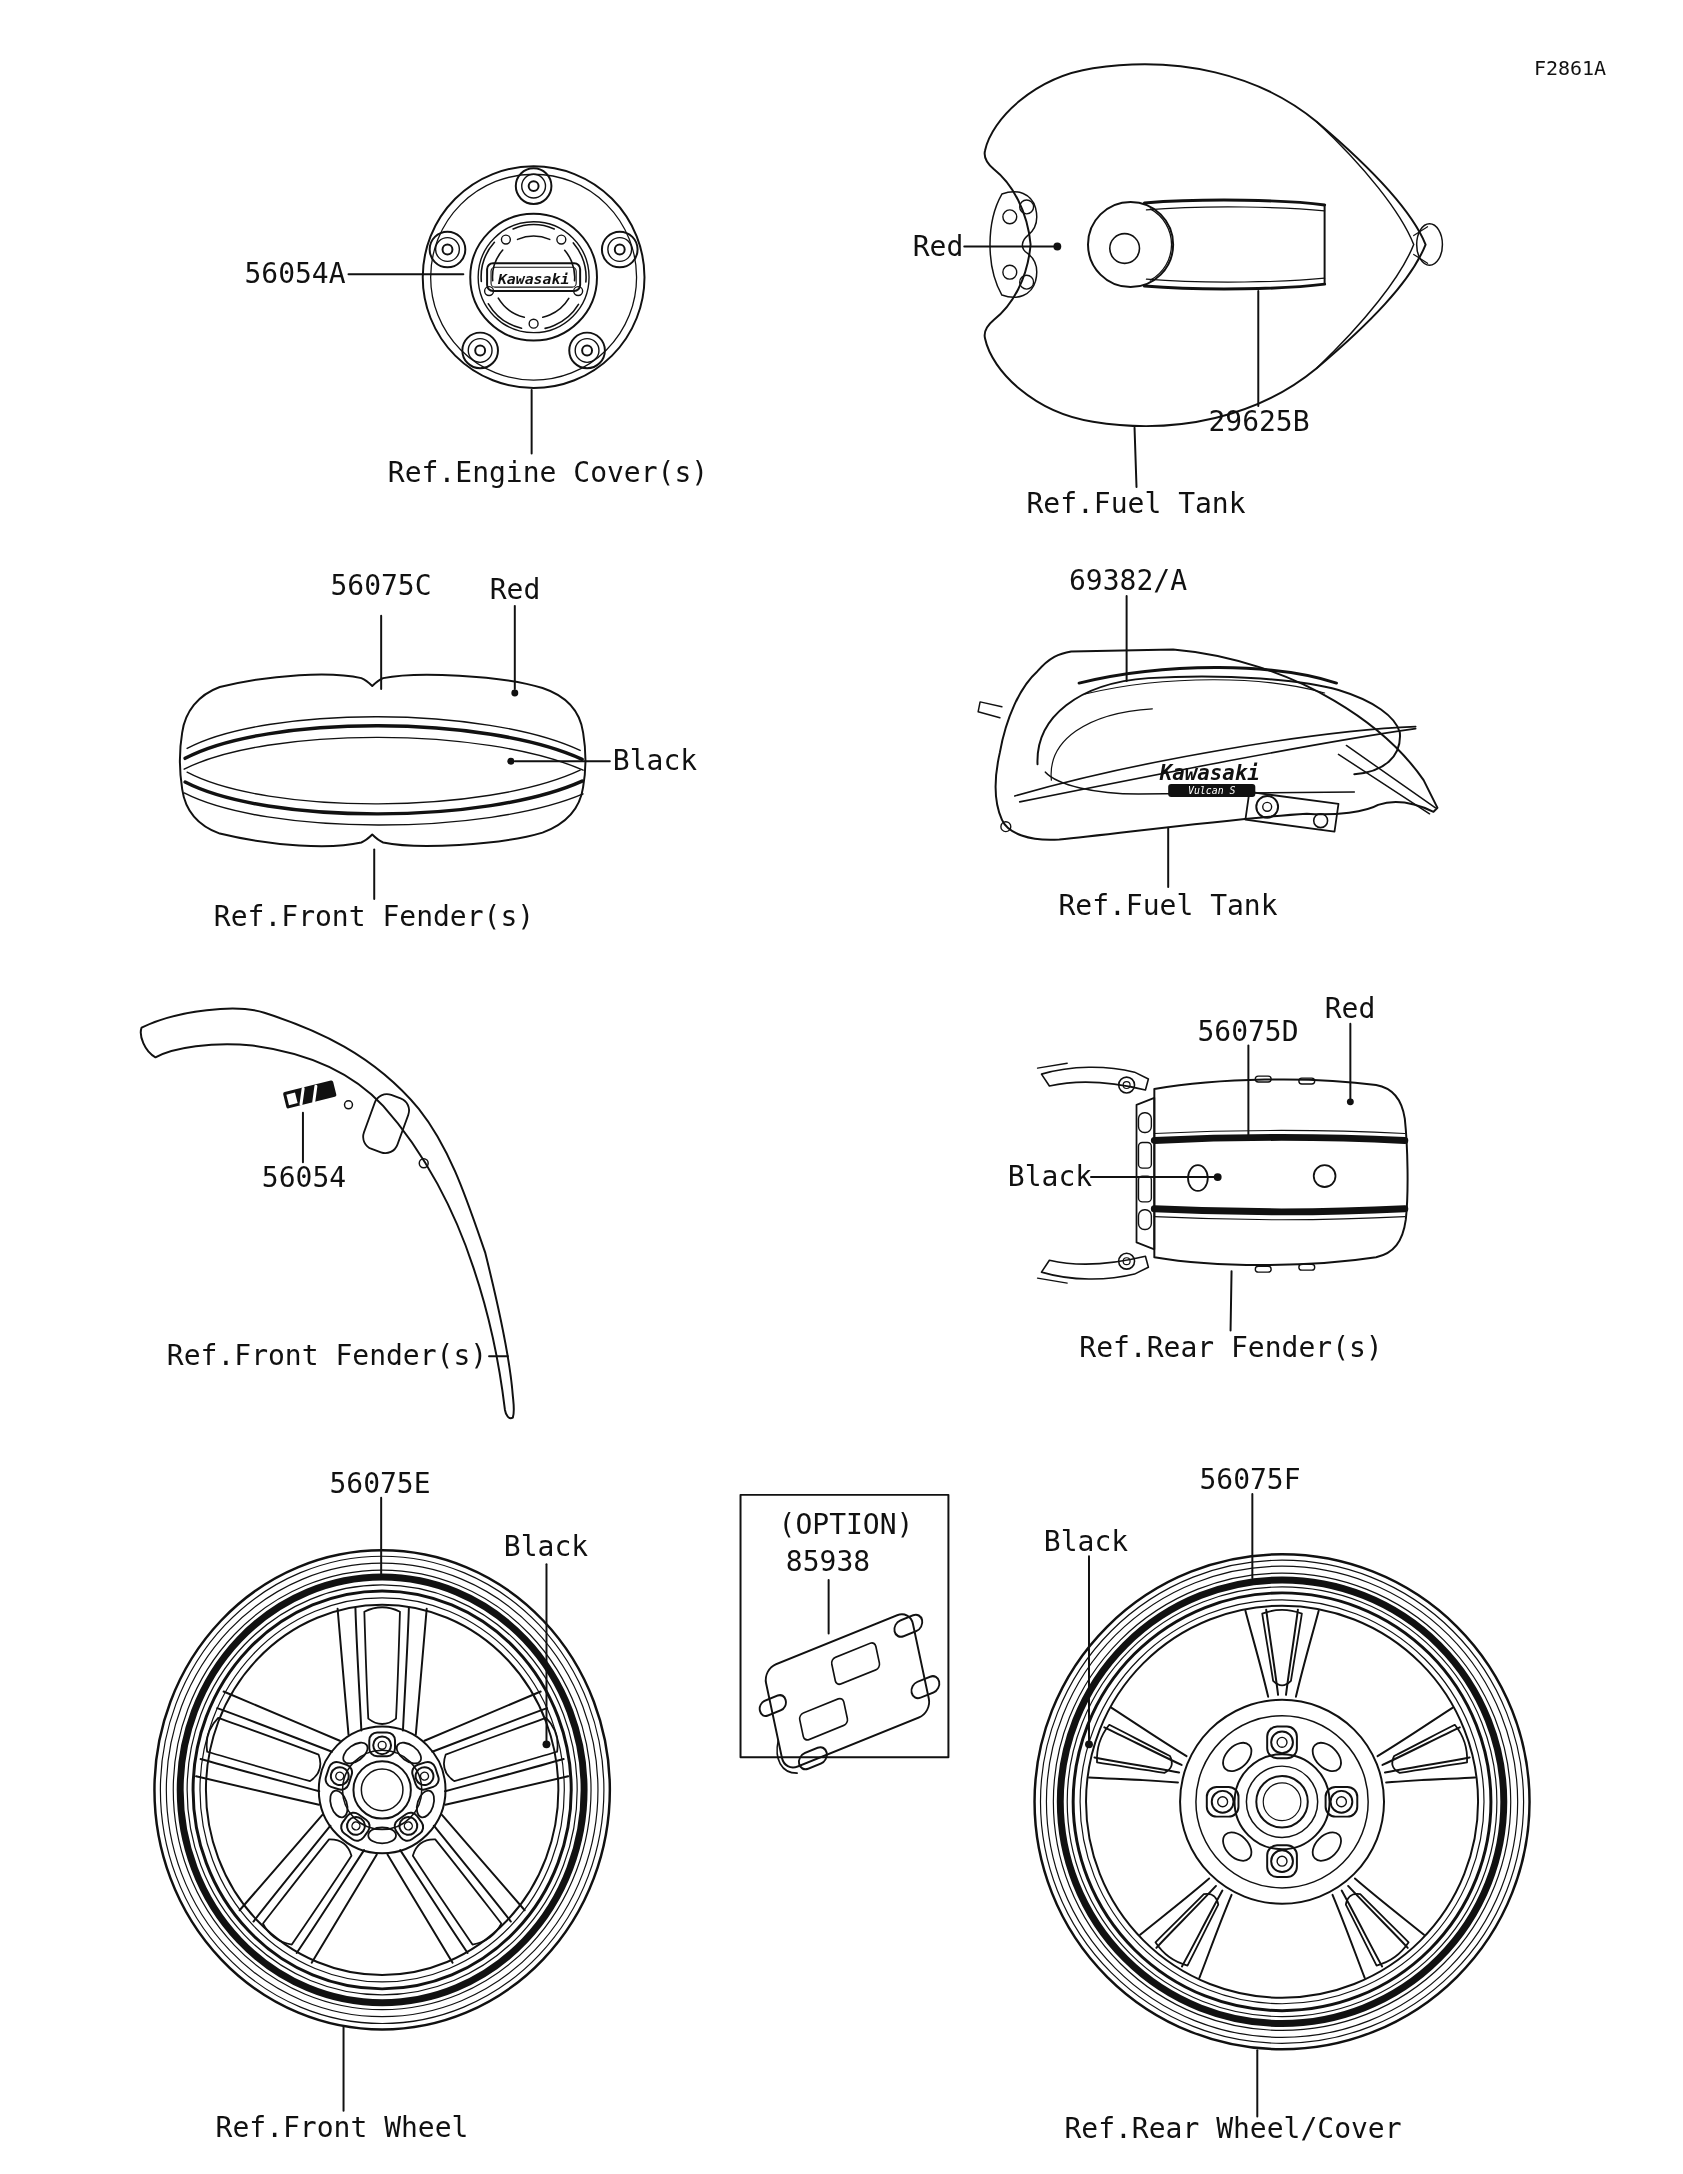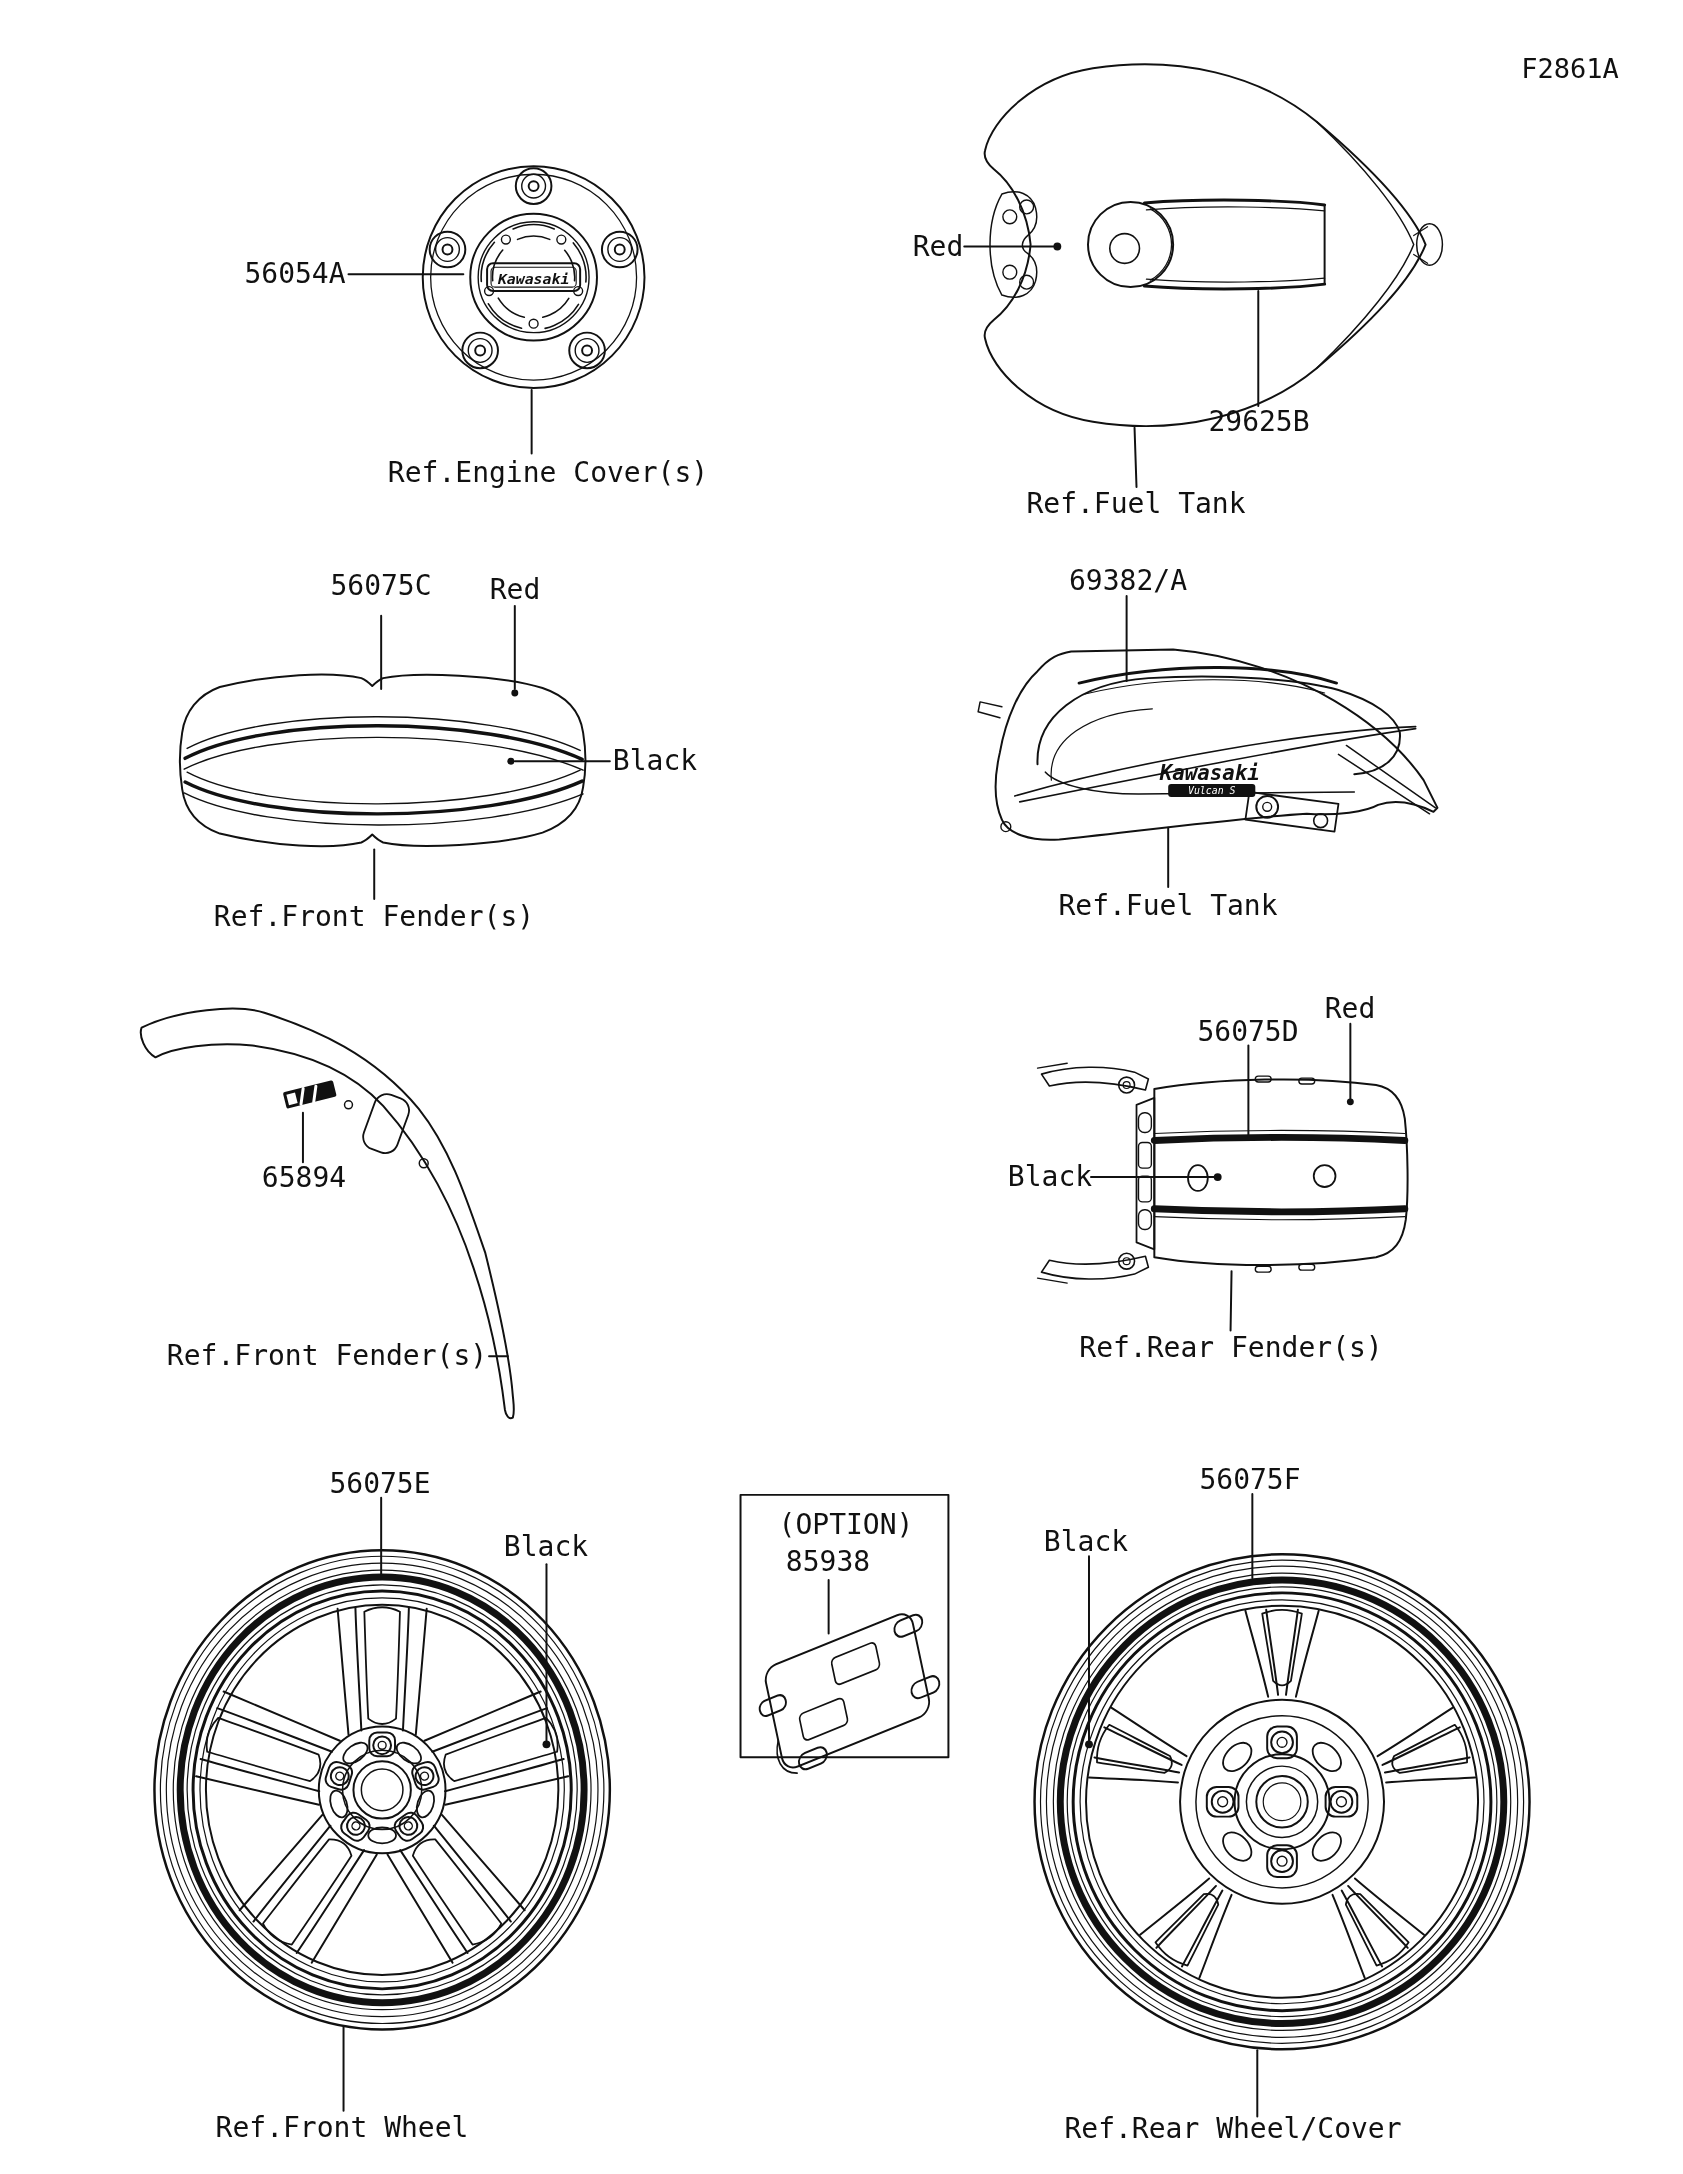--- a/index.html
+++ b/index.html
@@ -1,21 +1,21 @@
 <!DOCTYPE html>
 <html><head>
 <meta charset="utf-8">
 <style>
   html,body{margin:0;padding:0;background:#fff;}
   .page{position:relative;width:1683px;height:2174px;background:#fff;overflow:hidden;
         font-family:"DejaVu Sans Mono","Liberation Mono",monospace;color:#111;}
   .art{position:absolute;left:0;top:0;width:1683px;height:2174px;}
   .lbl{position:absolute;transform:translate(-50%,-50%);font-size:28px;line-height:1;
        white-space:nowrap;letter-spacing:0;color:#111;}
-  .code{font-size:27px;}
+  .code{font-size:20px;}
 </style>
 </head>
 <body>
 
 <div class="page">
 
 <svg class="art" viewBox="0 0 1700 2196" fill="none" stroke="#111" stroke-width="2" stroke-linecap="round" stroke-linejoin="round">
 
   <g>
     <circle cx="539" cy="280" r="112"></circle>
@@ -388,21 +388,21 @@
 <div class="lbl" style="left:1136px;top:504px">Ref.Fuel Tank</div>
 
 <div class="lbl" style="left:381px;top:586px">56075C</div>
 <div class="lbl" style="left:515px;top:590px">Red</div>
 <div class="lbl" style="left:655px;top:761px">Black</div>
 <div class="lbl" style="left:374px;top:917px">Ref.Front Fender(s)</div>
 
 <div class="lbl" style="left:1128px;top:581px">69382/A</div>
 <div class="lbl" style="left:1168px;top:906px">Ref.Fuel Tank</div>
 
-<div class="lbl" style="left:304px;top:1178px">65894</div>
+<div class="lbl" style="left:304px;top:1178px">56054</div>
 <div class="lbl" style="left:327px;top:1356px">Ref.Front Fender(s)</div>
 
 <div class="lbl" style="left:1248px;top:1032px">56075D</div>
 <div class="lbl" style="left:1350px;top:1009px">Red</div>
 <div class="lbl" style="left:1050px;top:1177px">Black</div>
 <div class="lbl" style="left:1231px;top:1348px">Ref.Rear Fender(s)</div>
 
 <div class="lbl" style="left:380px;top:1484px">56075E</div>
 <div class="lbl" style="left:546px;top:1547px">Black</div>
 <div class="lbl" style="left:342px;top:2128px">Ref.Front Wheel</div>

